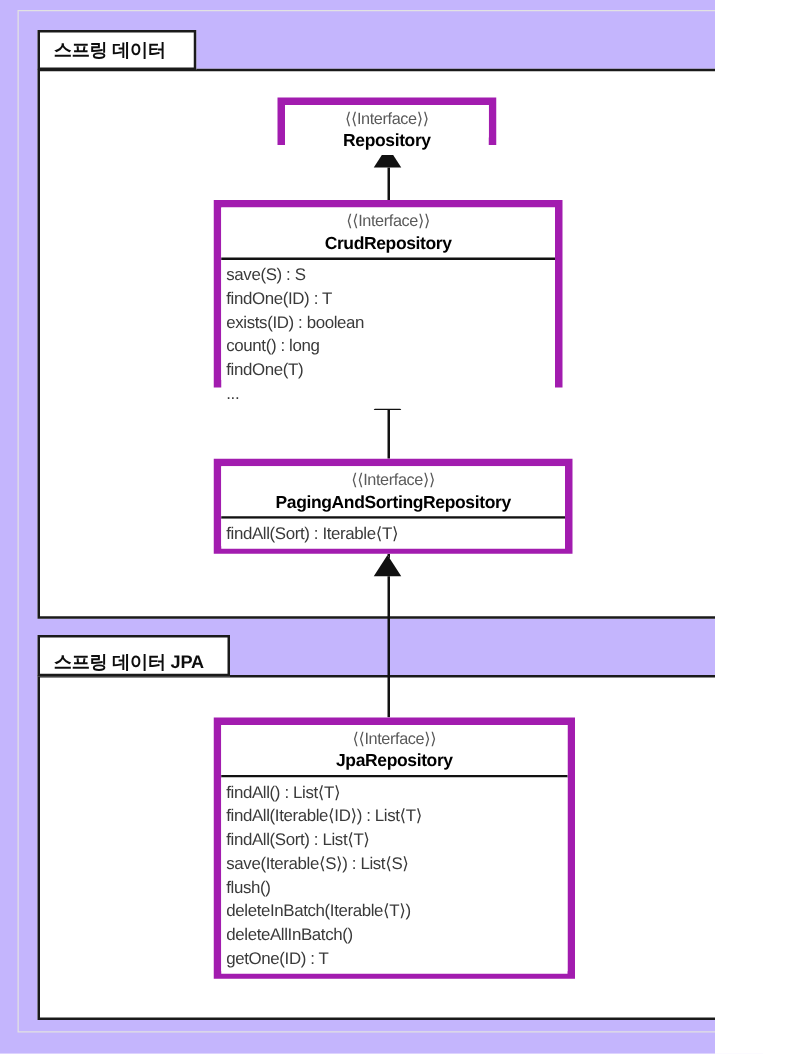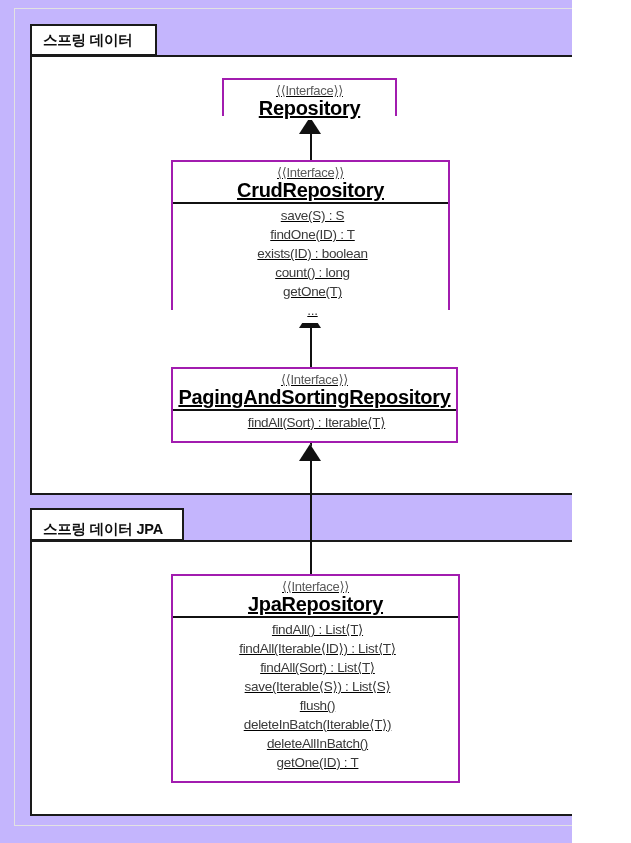--- a/index.html
+++ b/index.html
@@ -54,63 +54,62 @@
     position: absolute;
     border: 2px solid #1a1a1a;
     box-sizing: border-box;
     background: #ffffff;
     z-index: 1;
   }
 
   
   .uml-box {
     position: absolute;
-    border: 2px solid #a21caf;
+    border: 6px solid #a21caf;
     box-sizing: border-box;
     background: #ffffff;
     z-index: 3;
-    text-decoration: underline;
   }
   .uml-header {
     padding: 3px 0 3px 0;
     text-align: center;
     background: #ffffff;
   }
   .uml-header.with-divider {
     border-bottom: 2px solid #111111;
   }
   .uml-stereotype {
     display: block;
     font-size: 13px;
     color: #5a5a5a;
     line-height: 16px;
     letter-spacing: -0.3px;
     white-space: nowrap;
   }
   .uml-name {
     display: block;
-    font-size: 20px;
+    font-size: 14px;
     font-weight: bold;
     color: #000000;
     line-height: 18px;
     letter-spacing: -0.3px;
     white-space: nowrap;
   }
   .uml-members {
     padding: 2px 0 3px 4px;
     background: #ffffff;
   }
   .uml-member {
     display: block;
     font-size: 13.5px;
     color: #3a3a3a;
     line-height: 19px;
     letter-spacing: -0.3px;
     white-space: nowrap;
-    text-align: center;
+    text-align: left;
   }
 
   
   .gen-line {
     position: absolute;
     width: 0;
     border-left: 2px solid #111111;
     z-index: 2;
   }
   .gen-arrow {
@@ -181,21 +180,21 @@
   <div class="uml-box" style="left:171px; top:160px; width:279px; height:150px;">
     <div class="uml-header with-divider">
       <span class="uml-stereotype">⟨⟨Interface⟩⟩</span>
       <span class="uml-name">CrudRepository</span>
     </div>
     <div class="uml-members">
       <span class="uml-member">save(S) : S</span>
       <span class="uml-member">findOne(ID) : T</span>
       <span class="uml-member">exists(ID) : boolean</span>
       <span class="uml-member">count() : long</span>
-      <span class="uml-member">getOne(T)</span>
+      <span class="uml-member">findOne(T)</span>
       <span class="uml-member">...</span>
     </div>
   </div>
 
   <div class="uml-box" style="left:171px; top:367px; width:287px; height:76px;">
     <div class="uml-header with-divider">
       <span class="uml-stereotype">⟨⟨Interface⟩⟩</span>
       <span class="uml-name">PagingAndSortingRepository</span>
     </div>
     <div class="uml-members">

